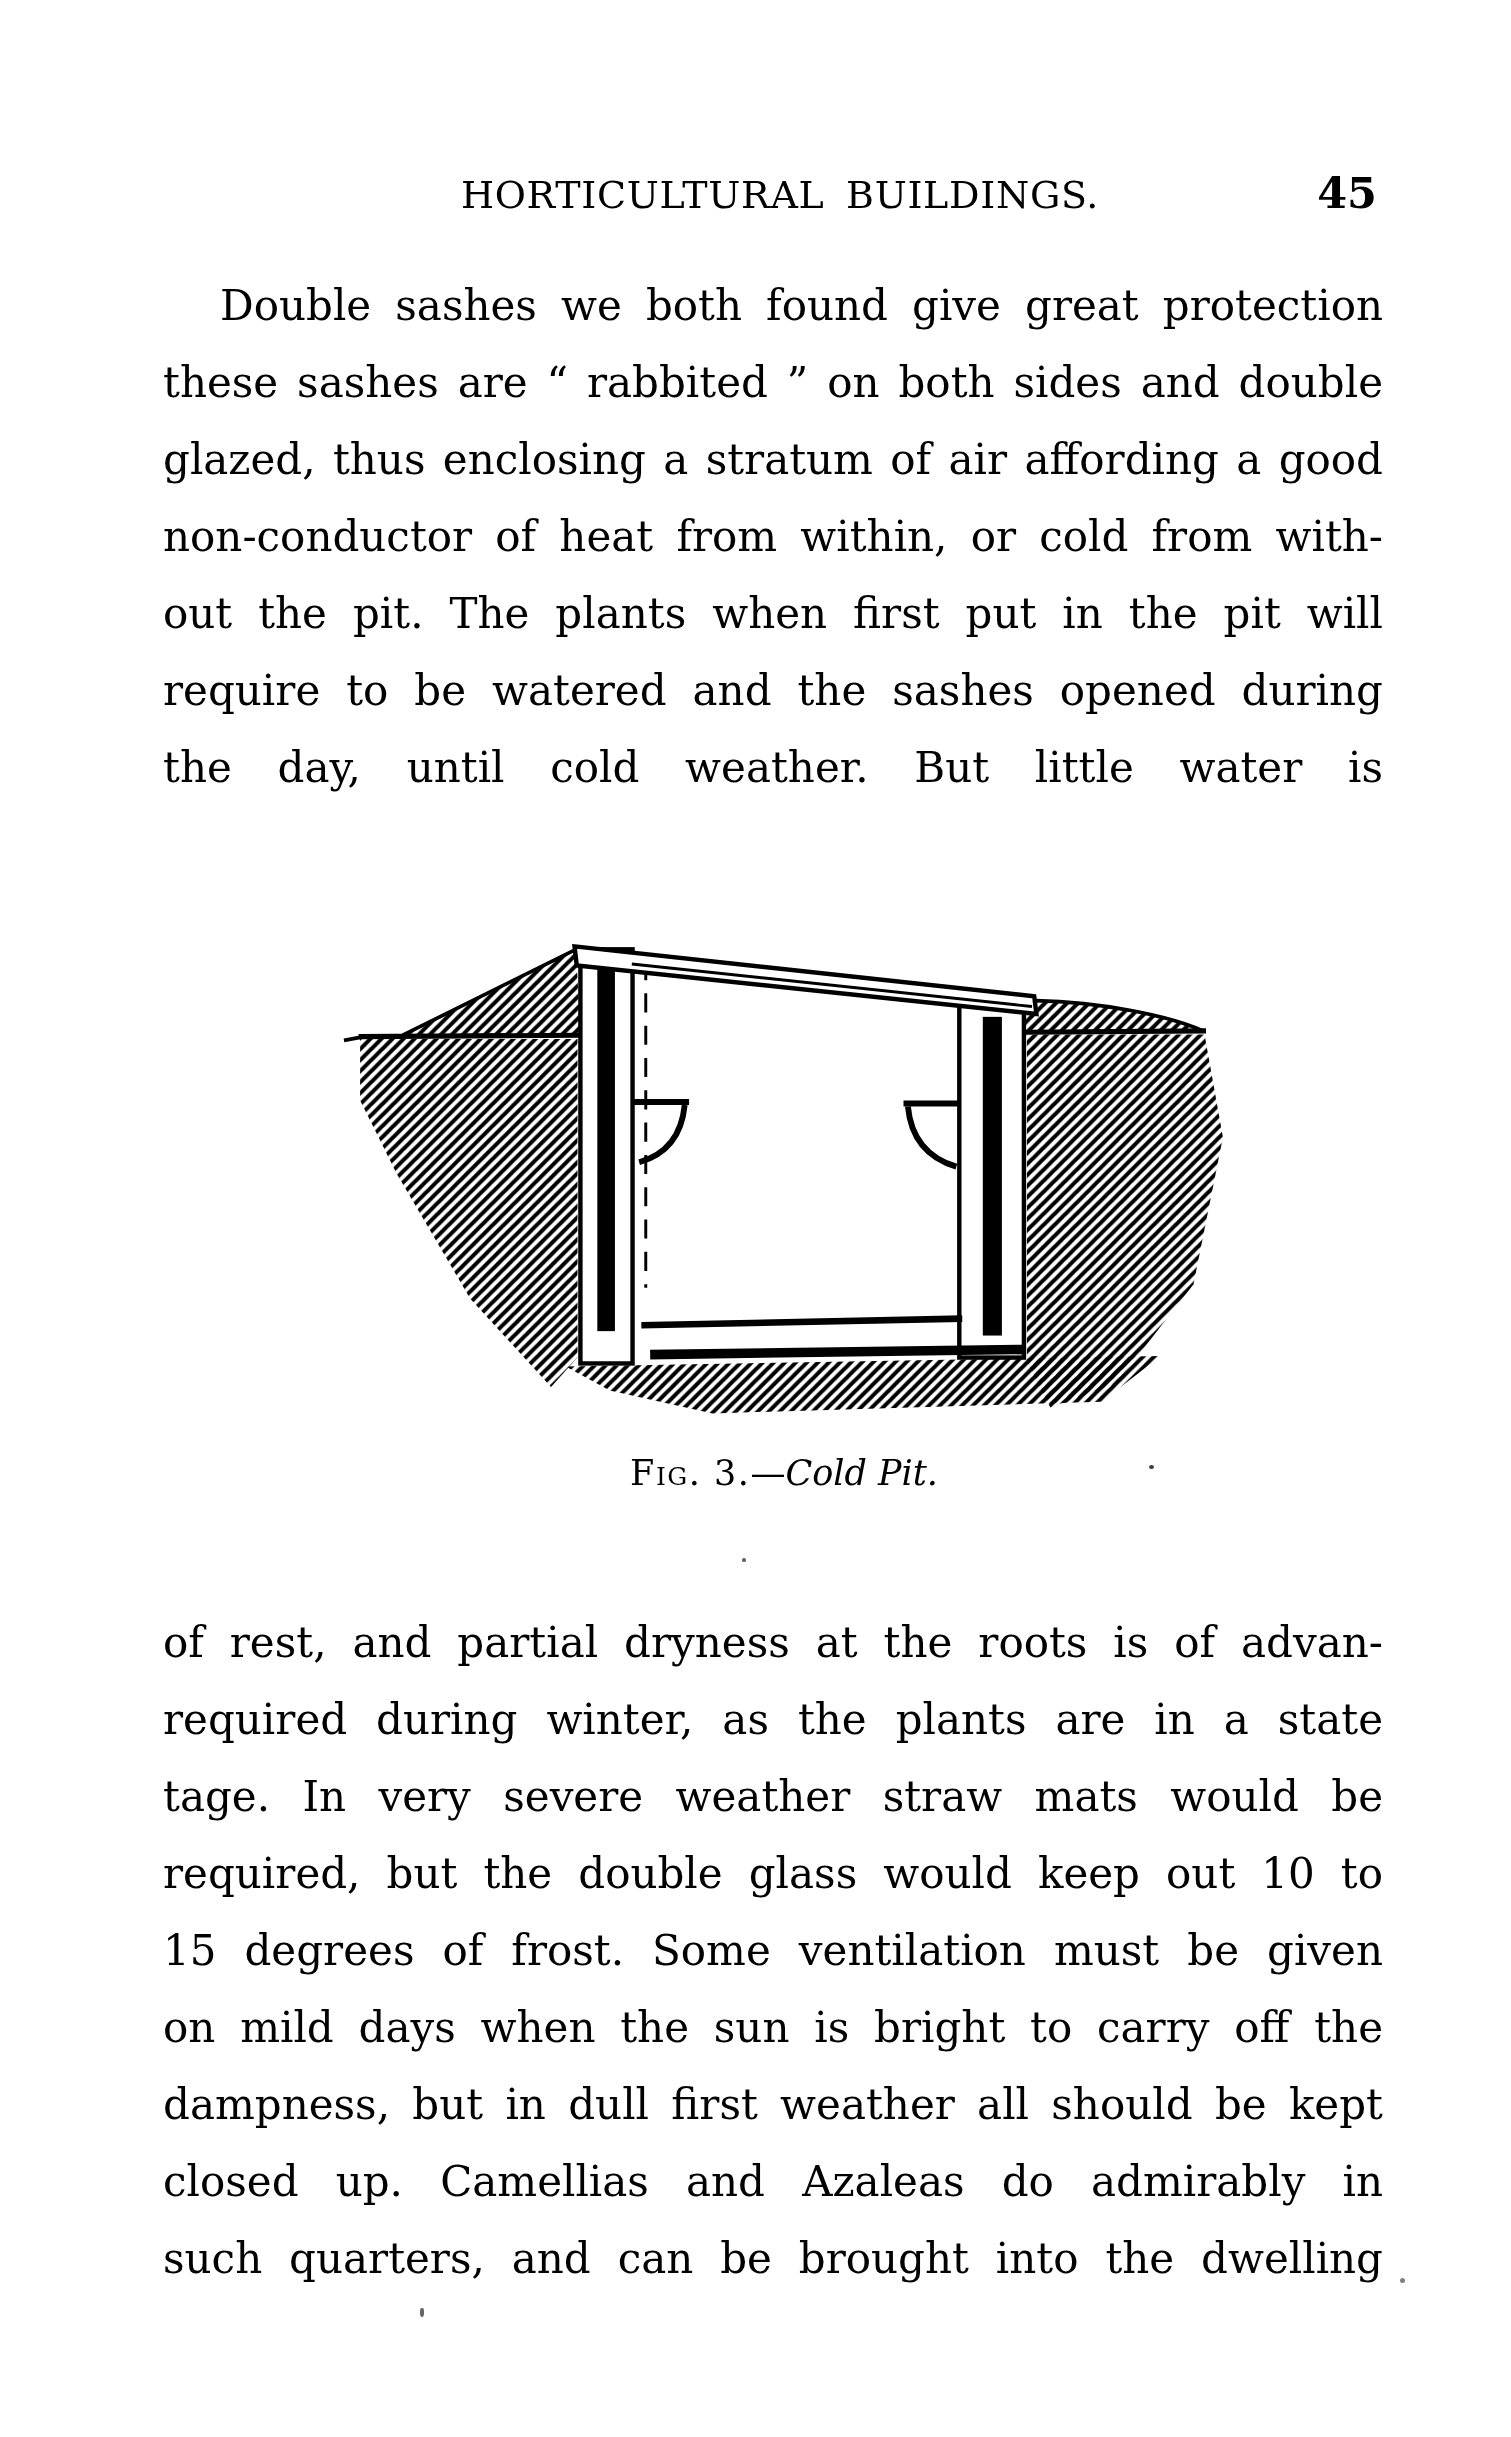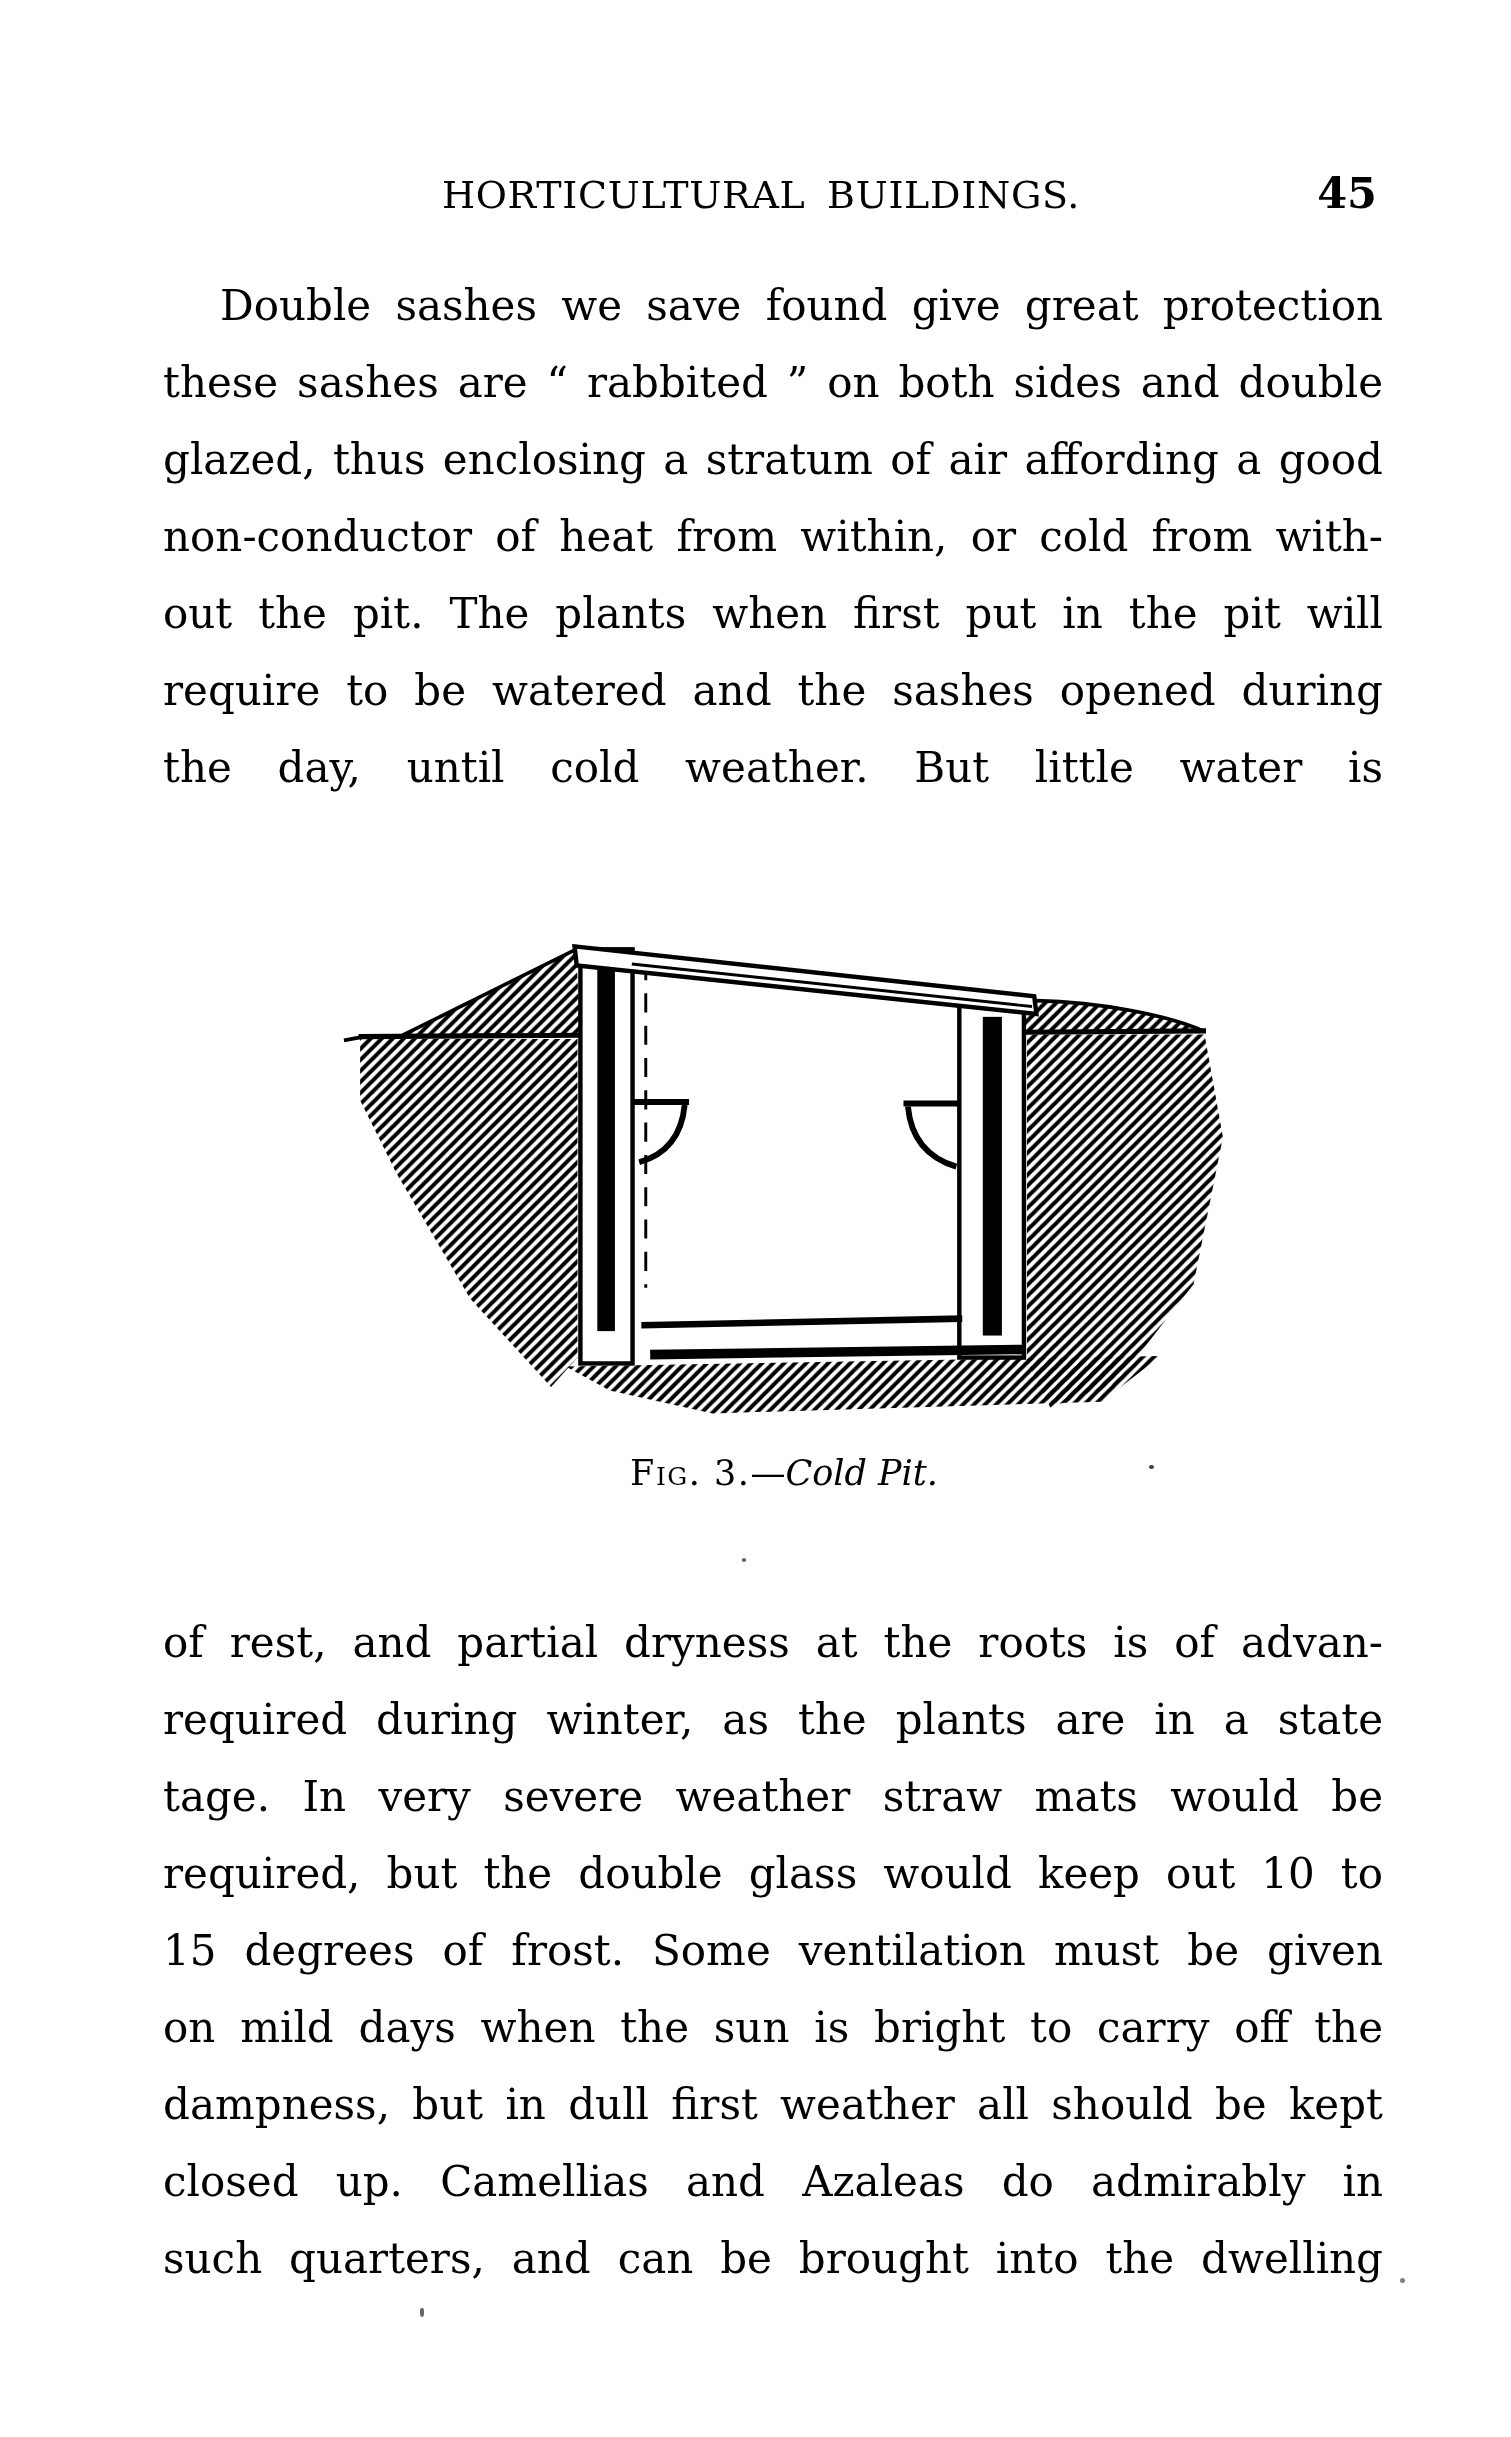--- a/index.html
+++ b/index.html
@@ -8,21 +8,21 @@
     width: 1511px;
     height: 2438px;
     background: #ffffff;
     color: #000000;
     font-family: "DejaVu Serif", serif;
     overflow: hidden;
   }
   .header-title {
     position: absolute;
     top: 176px;
-    left: 151px;
+    left: 170px;
     width: 1220px;
     text-align: center;
     font-size: 38px;
     line-height: 38px;
     letter-spacing: 0.7px;
     word-spacing: 8.8px;
   }
   .page-number {
     position: absolute;
     top: 172px;
@@ -79,21 +79,21 @@
 </style>
 </head>
 <body>
 
 <div class="page">
 
   <div class="header-title">HORTICULTURAL BUILDINGS.</div>
   <div class="page-number">45</div>
 
   <div class="para para1">
-    <div class="line">Double sashes we save found give great protection</div>
+    <div class="line">Double sashes we both found give great protection</div>
       <div class="line">these sashes are “ rabbited ” on both sides and double</div>
       <div class="line">glazed, thus enclosing a stratum of air affording a good</div>
       <div class="line">non-conductor of heat from within, or cold from with-</div>
       <div class="line">out the pit. The plants when first put in the pit will</div>
       <div class="line">require to be watered and the sashes opened during</div>
       <div class="line">the day, until cold weather. But little water is</div>
   </div>
 
   <div class="figure">
     <svg viewBox="0 0 1250 700" xmlns="http://www.w3.org/2000/svg">

